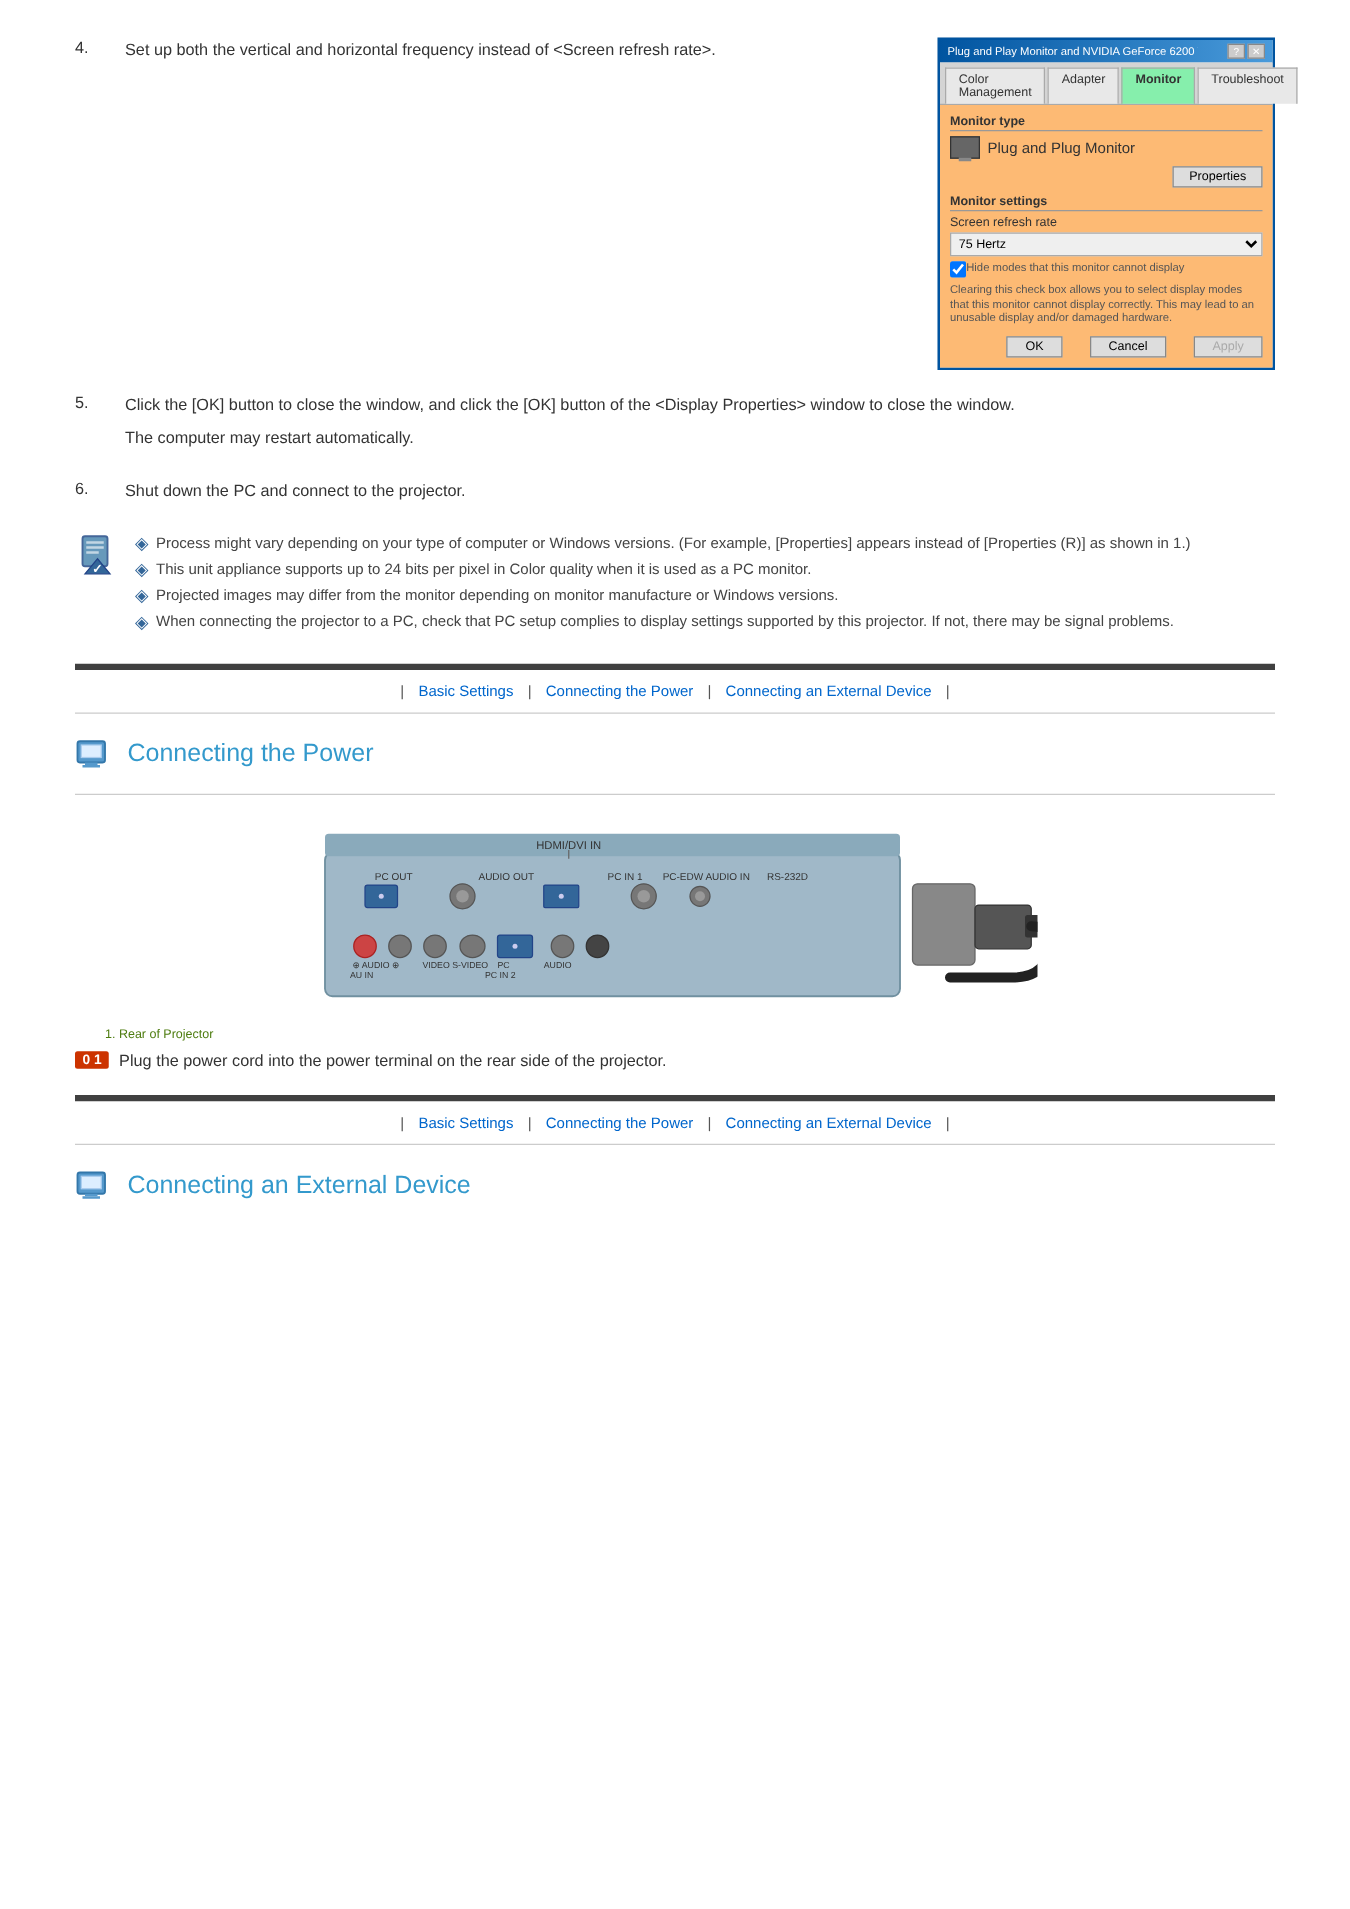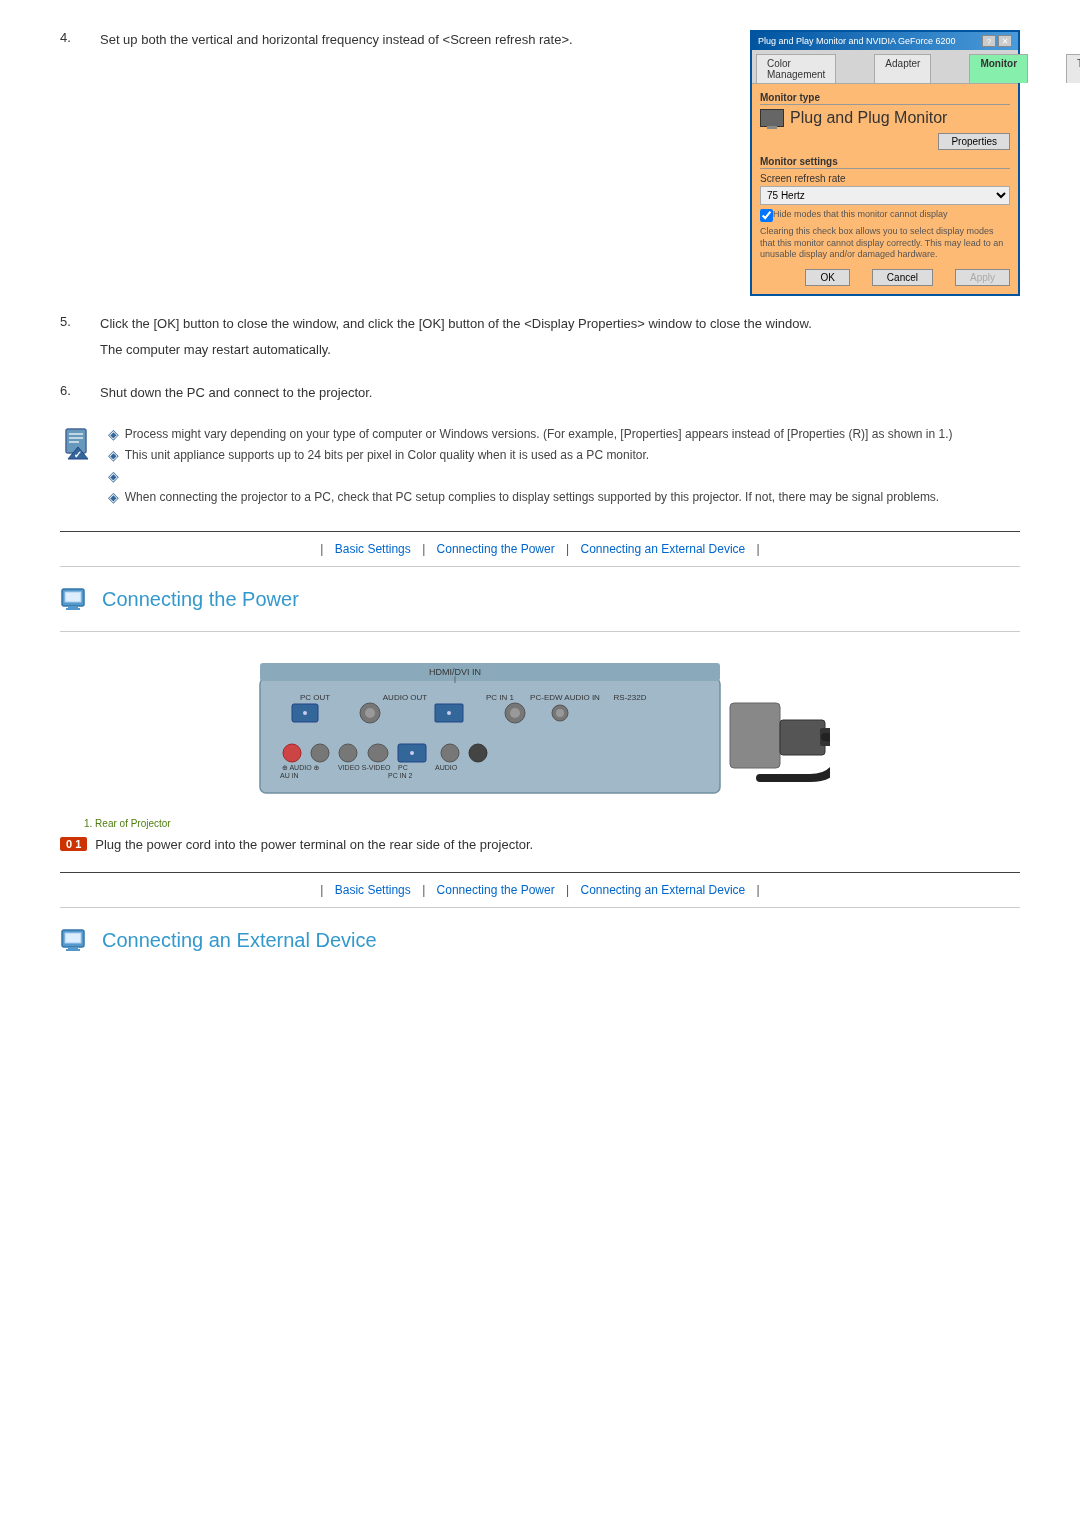--- a/index.html
+++ b/index.html
@@ -76,21 +76,20 @@
       align-items: center;
       justify-content: center;
       cursor: pointer;
     }
     .win-tabs {
       display: flex;
       border-bottom: 1px solid #aaa;
       background: #d4d4d4;
       padding-top: 4px;
       padding-left: 4px;
-      gap: 36px;
     }
     .win-tab {
       padding: 3px 10px;
       border: 1px solid #aaa;
       border-bottom: none;
       background: #e8e8e8;
       font-size: 10px;
       cursor: pointer;
       margin-right: 2px;
     }
@@ -199,21 +198,21 @@
       margin-bottom: 6px;
       font-size: 12px;
       color: #444;
     }
     .tip-bullet {
       color: #336699;
       font-size: 14px;
       margin-top: -1px;
     }
     .nav-bar {
-      border-top: 1px solid #404040;
+      border-top: 5px solid #404040;
       border-bottom: 1px solid #ccc;
       padding: 10px 0;
       text-align: center;
       color: #555;
       font-size: 12px;
       margin: 20px 0;
     }
     .nav-bar a, .nav-bar .nav-link {
       color: #0066cc;
       text-decoration: none;
@@ -289,21 +288,21 @@
           <div class="win-tabs">
             <div class="win-tab">Color Management</div>
             <div class="win-tab">Adapter</div>
             <div class="win-tab active">Monitor</div>
             <div class="win-tab">Troubleshoot</div>
           </div>
           <div class="win-body">
             <div class="win-section-label">Monitor type</div>
             <div class="win-monitor-item">
               <div class="monitor-icon"></div>
-              <span style="font-size:16px;">Plug and Plug Monitor</span>
+              <span style="font-size:12px;">Plug and Plug Monitor</span>
             </div>
             <button class="win-properties-btn">Properties</button>
             <div class="win-section-label">Monitor settings</div>
             <div style="font-size:10px;margin-bottom:2px;">Screen refresh rate</div>
             <select class="win-select">
               <option>75 Hertz</option>
             </select>
             <div class="win-checkbox-row">
               <input type="checkbox" checked="" style="">
               <span>Hide modes that this monitor cannot display</span>
@@ -350,20 +349,21 @@
       <div class="tip-item">
         <span class="tip-bullet">◈</span>
         <span>Process might vary depending on your type of computer or Windows versions. (For example, [Properties] appears instead of [Properties (R)] as shown in 1.)</span>
       </div>
       <div class="tip-item">
         <span class="tip-bullet">◈</span>
         <span>This unit appliance supports up to 24 bits per pixel in Color quality when it is used as a PC monitor.</span>
       </div>
       <div class="tip-item">
         <span class="tip-bullet">◈</span>
+        <span>Projected images may differ from the monitor depending on monitor manufacture or Windows versions.</span>
       </div>
       <div class="tip-item">
         <span class="tip-bullet">◈</span>
         <span>When connecting the projector to a PC, check that PC setup complies to display settings supported by this projector. If not, there may be signal problems.</span>
       </div>
     </div>
   </div>
 
   <div class="nav-bar">
     <span class="sep">|</span>

